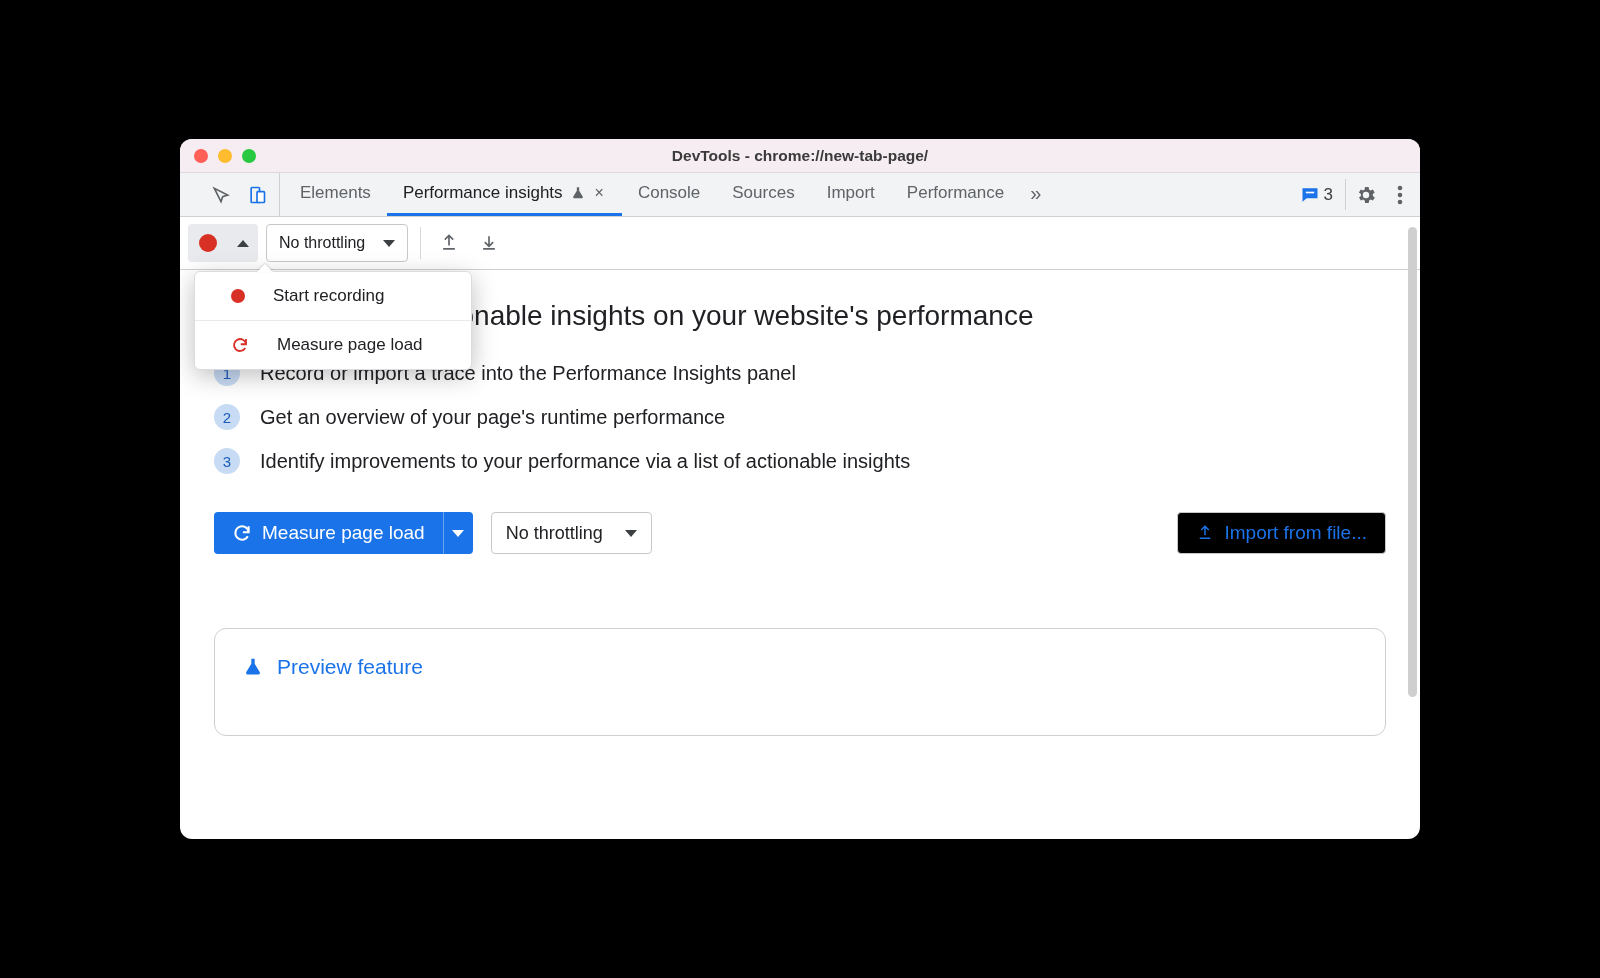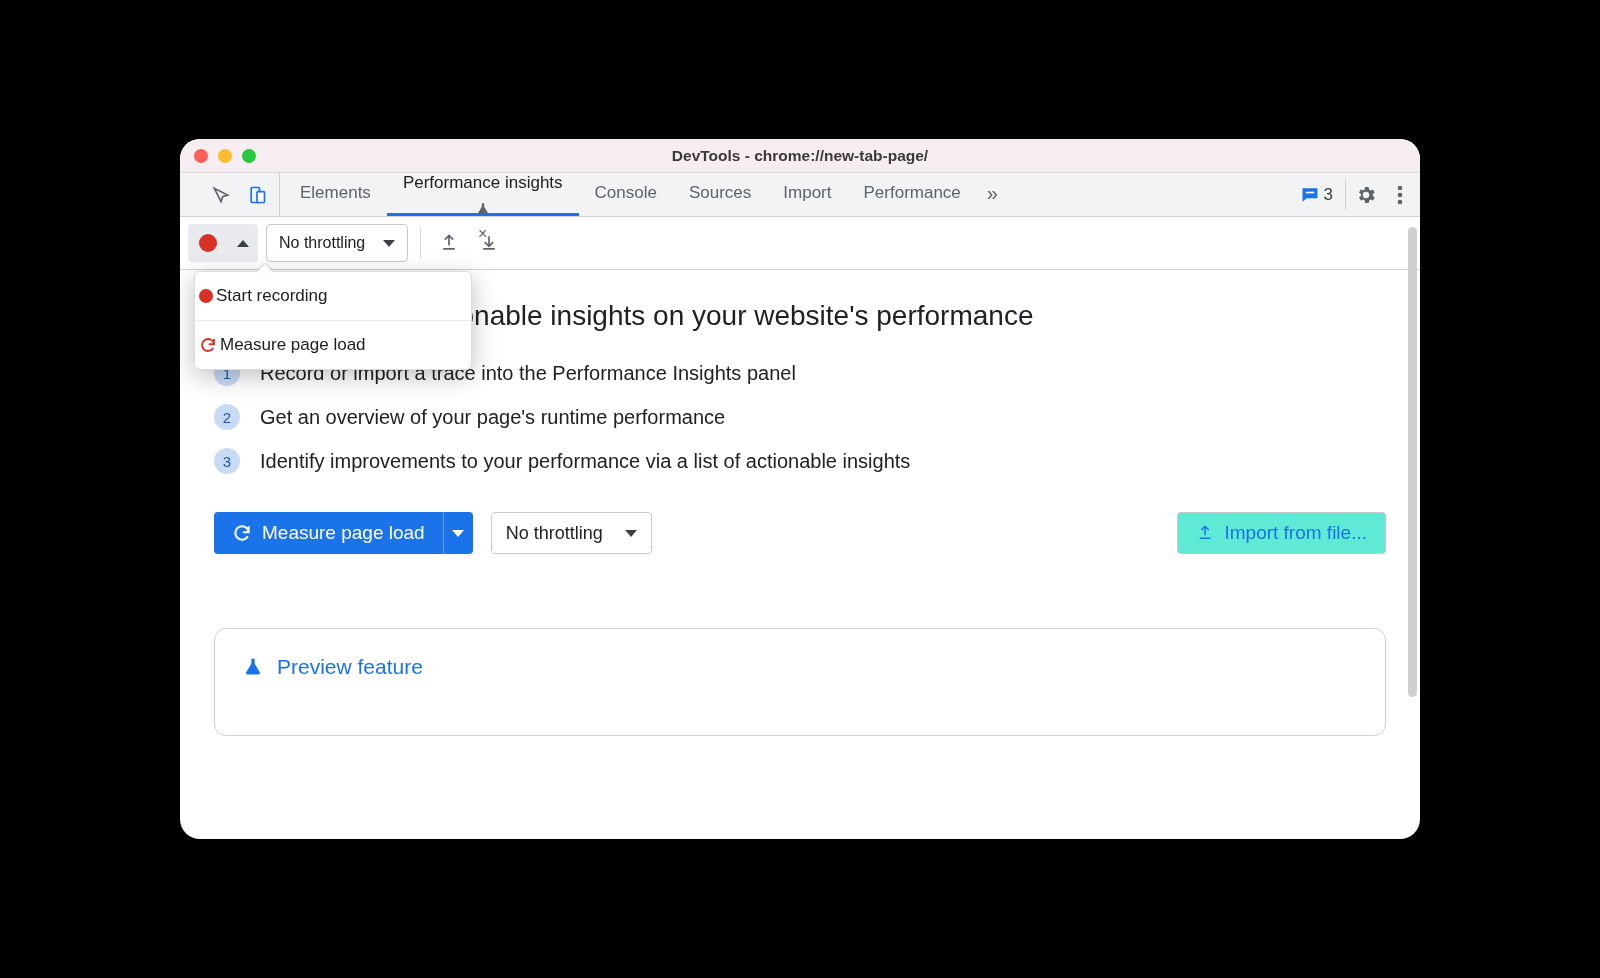--- a/index.html
+++ b/index.html
@@ -5,21 +5,21 @@
   * { box-sizing: border-box; margin: 0; padding: 0; }
   body {
     background: #000;
     font-family: -apple-system, BlinkMacSystemFont, "Segoe UI", Helvetica, Arial, sans-serif;
     width: 1600px; height: 978px;
     display: flex; align-items: center; justify-content: center;
   }
   .window {
     width: 1240px; height: 700px;
     background: #fff;
-    border-radius: 20px;
+    border-radius: 12px;
     box-shadow: 0 30px 80px rgba(0,0,0,0.6);
     overflow: hidden;
     position: relative;
     display: flex; flex-direction: column;
   }
   .titlebar {
     height: 34px;
     background: #f6edf2;
     display: flex; align-items: center;
     padding: 0 14px;
@@ -47,21 +47,21 @@
   }
   .tool-left { display:flex; align-items:center; gap:4px; padding-right:6px; border-right:1px solid #d0d0d0; }
   .iconbtn { width:32px; height:32px; display:flex; align-items:center; justify-content:center; border-radius:4px; color:#5f6368; cursor:pointer;}
   .tabs { display:flex; align-items:stretch; flex:1;}
   .tab {
     padding:0 16px; display:flex; align-items:center; gap:8px;
     font-size:17px; color:#5f6368; cursor:pointer;
     border-bottom:3px solid transparent;
     position:relative;
   }
-  .tab.active { color:#202124; border-bottom-color:#1a73e8;flex-direction:column; }
+  .tab.active { color:#202124; border-bottom-color:#1a73e8; }
   .tab .closex { font-size:16px; color:#5f6368; padding:0 2px;}
   .flask { color:#5f6368; }
   .tool-right { display:flex; align-items:center; gap:2px; padding-left:4px;}
   .msgcount {
     display:flex; align-items:center; gap:4px; color:#1a73e8;
     padding:4px 8px; border-radius:4px; cursor:pointer;
   }
   .msgcount span{ font-size:17px; color:#3c4043;}
   .divider-v { width:1px; background:#d0d0d0; align-self:stretch; margin:6px 2px;}
   
@@ -96,22 +96,22 @@
     border-radius:6px;
     box-shadow:0 6px 24px rgba(0,0,0,0.25);
     z-index:50;
   }
   .dropdown::before{
     content:""; position:absolute; top:-8px; left:62px;
     width:0;height:0;border-left:8px solid transparent;border-right:8px solid transparent;border-bottom:8px solid #fff;
     filter: drop-shadow(0 -1px 1px rgba(0,0,0,0.15));
   }
   .dropitem {
-    display:flex; align-items:center; gap:3px;
-    padding:14px 4px; font-size:17px; color:#202124; cursor:pointer;
+    display:flex; align-items:center; gap:28px;
+    padding:14px 36px; font-size:17px; color:#202124; cursor:pointer;
   }
   .dropitem + .dropitem { border-top:1px solid #e8eaed;}
   .smreddot { width:14px;height:14px;border-radius:50%;background:#d93025;}
   
   .content { flex:1; overflow:auto; position:relative; padding:30px 34px;}
   .scrollbar { position:absolute; right:3px; top:88px; width:9px; height:470px; background:#cfcfcf; border-radius:5px;}
   h1.heading { font-size:28px; font-weight:400; color:#202124; margin-bottom:28px;}
   .steps { display:flex; flex-direction:column; gap:18px; margin-bottom:38px;}
   .step { display:flex; align-items:center; gap:20px; font-size:20px; color:#202124;}
   .stepnum { width:26px;height:26px;border-radius:50%;background:#c8dbf5;color:#1a5bb8;display:flex;align-items:center;justify-content:center;font-size:15px;font-weight:500;}
@@ -128,21 +128,21 @@
   .splitbtn .drop .cd { border-top-color:#fff;}
   .select2 {
     border:1px solid #c8c8c8; border-radius:4px; height:42px;
     display:flex; align-items:center; padding:0 14px; gap:22px;
     font-size:18px; color:#202124; background:#fff; cursor:pointer;
   }
   .spacer{flex:1;}
   .importbtn {
     border:1px solid #c8c8c8; border-radius:4px; height:42px;
     display:flex; align-items:center; gap:10px; padding:0 18px;
-    color:#1a73e8; font-size:19px; background:#5eead4; cursor:pointer;
+    color:#1a73e8; font-size:19px; background:#000000; cursor:pointer;
   }
   .card {
     margin-top:74px;
     border:1px solid #d0d0d0; border-radius:12px;
     padding:26px 28px 34px;
   }
   .card-head { display:flex;gap:14px;color:#1a73e8;font-size:21px;font-weight:500;margin-bottom:22px;}
   .card-body { font-size:20px; color:#202124; line-height:1.55;}
   .card-body a { color:#1a73e8; text-decoration:underline; cursor:pointer;}
   svg { display:block; }

